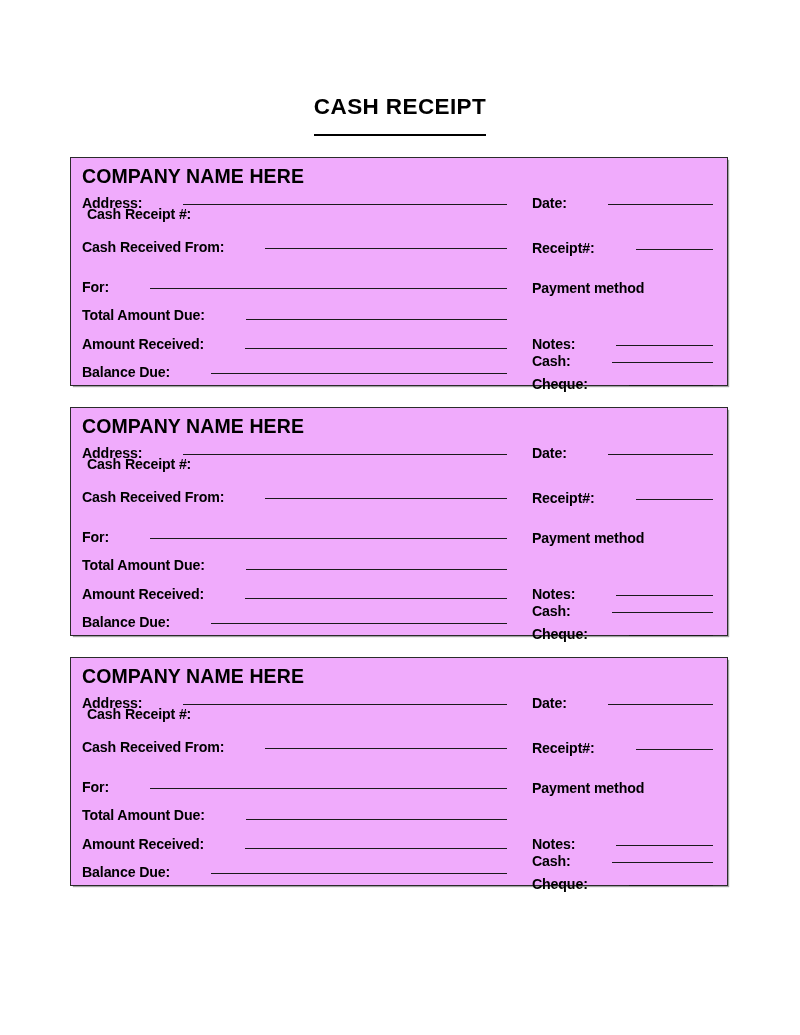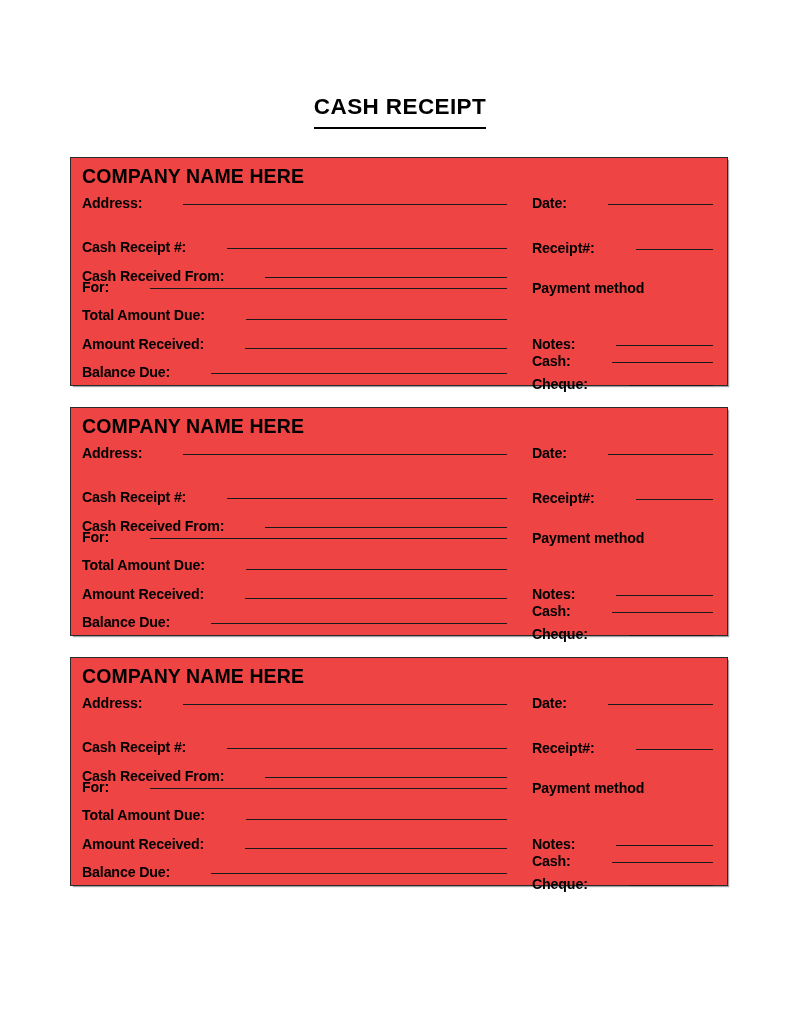--- a/index.html
+++ b/index.html
@@ -31,31 +31,31 @@
     text-align: center;
     font-family: "Liberation Sans", sans-serif;
     font-weight: bold;
     font-size: 22.5px;
     letter-spacing: 0.4px;
     color: #000;
   }
   .doc-title .title-text {
     display: inline-block;
     border-bottom: 2.2px solid #000;
-    padding-bottom: 7px;
+    padding-bottom: 14px;
   }
 
   
   .receipt-box {
     position: absolute;
     left: 70px;
     width: 658px;           
     height: 229px;
     border: 1.3px solid #2b2b2b;
-    background: #ef4444;
+    background: #f0abfc;
     box-shadow: 2px 2px 1px -1px rgba(90,90,90,0.55);
     box-sizing: border-box;
   }
   #box-1 { top: 157px; }
   #box-2 { top: 407px; }
   #box-3 { top: 657px; }
 
   .box-inner {
     position: relative;
     width: 100%;
@@ -104,22 +104,22 @@
     width: 425px;
   }
   
   .col-right {
     left: 461px;
     width: 181px;
   }
 
   
   .lrow-0 { top: 37px; }
-  .lrow-1 { top: 81px; }
-  .lrow-2 { top: 110px; }
+  .lrow-1 { top: 48px; flex-direction: column; }
+  .lrow-2 { top: 81px; }
   .lrow-3 { top: 121px; }
   .lrow-4 { top: 149px; align-items: flex-end; }
   .lrow-5 { top: 178px; align-items: flex-end; }
   .lrow-6 { top: 206px; }
 
   
   .rrow-0 { top: 37px; }
   .rrow-1 { top: 82px; }
   .rrow-2 { top: 122px; }
   .rrow-3 { top: 150px; margin-top: 45px; }

